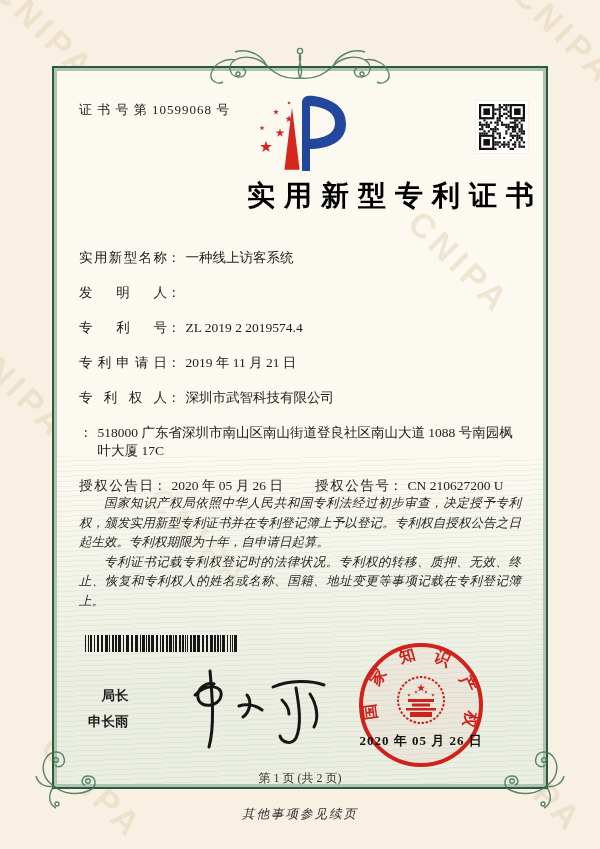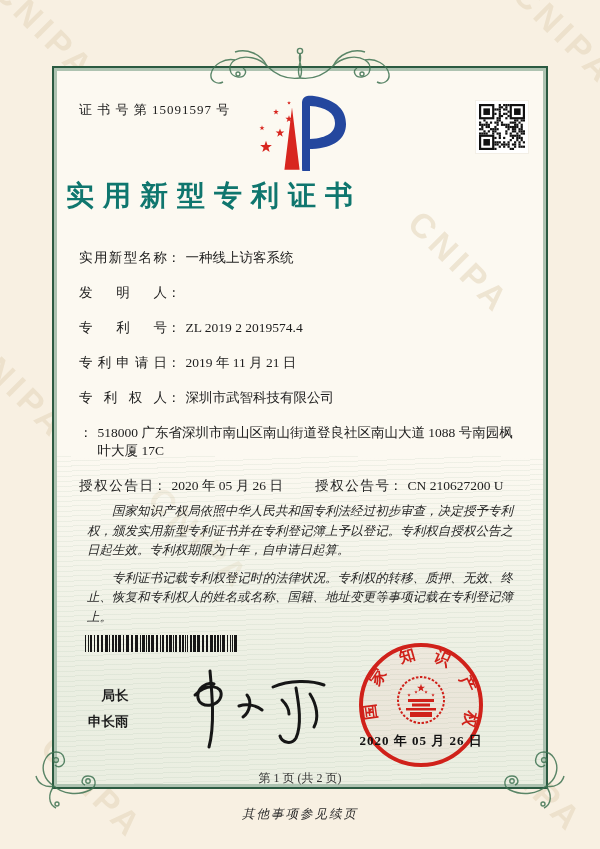--- a/index.html
+++ b/index.html
@@ -11,32 +11,32 @@
   
   .frame{position:absolute;left:52px;top:66px;width:492px;height:719px;border:2px solid #2b5a41;background:#fcf9f1;}
   .frame-inner{position:absolute;inset:0;border:3px solid #aec3b1;}
   .guilloche{position:absolute;left:0;right:0;bottom:0;height:46%;pointer-events:none;
       background:repeating-linear-gradient(178deg, rgba(110,150,120,.09) 0 1px, rgba(255,255,255,0) 1px 5px),
                  linear-gradient(180deg, rgba(190,210,185,0), rgba(190,210,185,.28) 70%);}
   .cert-no{position:absolute;left:22px;top:30px;font-size:13px;letter-spacing:1px;color:#222;}
   .logo{position:absolute;left:188px;top:20px;width:112px;height:84px;}
   .qr{position:absolute;left:419px;top:30px;width:52px;height:52px;background:#fff;box-shadow:0 0 0 1px #f3efe6;}
   .qr svg{position:absolute;left:3px;top:3px;}
-  .title{position:absolute;left:0;right:0;top:106px;text-align:left;font-size:28px;font-weight:bold;
-      letter-spacing:9px;text-indent:9px;color:#0f766e;}
+  .title{position:absolute;left:0;right:0;top:106px;text-align:right;font-size:28px;font-weight:bold;
+      letter-spacing:9px;text-indent:9px;color:#000000;}
   .fields{position:absolute;left:22px;right:22px;top:178px;font-size:13.5px;color:#1d1d1d;}
   .frow{display:flex;margin-bottom:17px;line-height:18px;position:relative;}
   .f-label{display:inline-block;width:88px;text-align:justify;text-align-last:justify;flex:0 0 88px;}
   .f-colon{flex:0 0 auto;}
   .f-val{margin-left:5px;flex:1;}
   .grant-right{position:absolute;left:236px;top:0;display:flex;}
   .grant-right .f-label{width:74px;flex:0 0 74px;}
   .paras{position:absolute;left:22px;right:22px;top:423px;font-size:12.5px;line-height:19.5px;
       font-style:italic;text-align:justify;color:#262626;}
-  .paras p{margin:8px;text-indent:2em;}
+  .paras p{margin:0;text-indent:2em;}
   .barcode{position:absolute;left:28px;top:564px;width:157px;height:17px;}
   .signer{position:absolute;left:31px;top:612px;font-size:13.5px;font-weight:bold;color:#1c1c1c;line-height:26px;text-align:right;}
   .signature{position:absolute;left:112px;top:594px;width:175px;height:88px;}
   .seal{position:absolute;left:297px;top:567px;width:134px;height:134px;}
   .seal-date{position:absolute;left:0;right:0;top:94px;text-align:center;font-size:13px;font-weight:600;
       color:#111;letter-spacing:1px;}
   .page-info{position:absolute;left:0;right:0;top:699px;text-align:center;font-size:12px;color:#333;}
   .footnote{position:absolute;left:0;right:0;top:806px;text-align:center;font-size:12.5px;font-style:italic;
       letter-spacing:2px;color:#2c2c2c;}
   .ornament-top{position:absolute;left:205px;top:40px;width:190px;height:50px;z-index:3;}
@@ -71,21 +71,21 @@
   </div>
 
   <div class="frame">
     <div class="frame-inner">
 
       <span class="wm" style="left:338px;top:172px;">CNIPA</span>
       <span class="wm faint" style="left:78px;top:448px;">CNIPA</span>
 
       <div class="guilloche"></div>
 
-      <div class="cert-no">证 书 号 第 15091597 号</div>
+      <div class="cert-no">证 书 号 第 10599068 号</div>
 
       <div class="logo">
         <svg width="112" height="84" viewBox="0 0 112 84">
           <defs>
             <path id="st" d="M0,-10 L2.35,-3.24 L9.51,-3.09 L3.8,1.24 L5.88,8.09 L0,4 L-5.88,8.09 L-3.8,1.24 L-9.51,-3.09 L-2.35,-3.24 Z"></path>
           </defs>
           <path fill="#24479e" fill-rule="evenodd" d="M57,80 L57,12 C57,5 63,4 69,5 C93,9 101,20 101,33 C101,48 89,57 67,58 L65,58 L65,80 Z M65,15 L65,48 C83,47 90,41 90,32 C90,22 81,16 65,15 Z"></path>
           <polygon points="47,6 56,80 38,80" fill="#d8261f" stroke="#fcf9f1" stroke-width="2.5"></polygon>
           <g fill="#d8261f">
             <use href="#st" transform="translate(21,56) scale(0.62)"></use>

